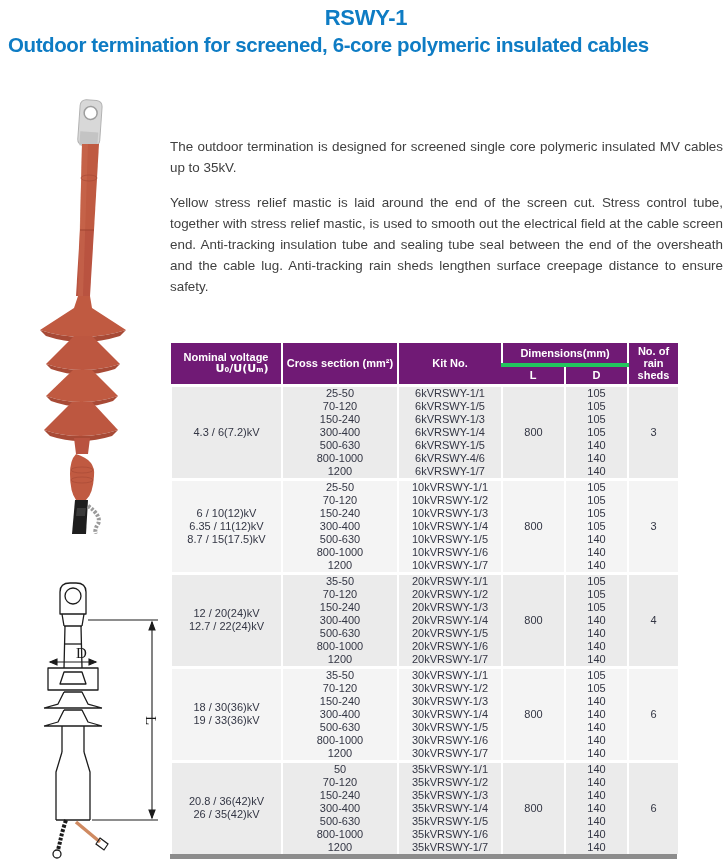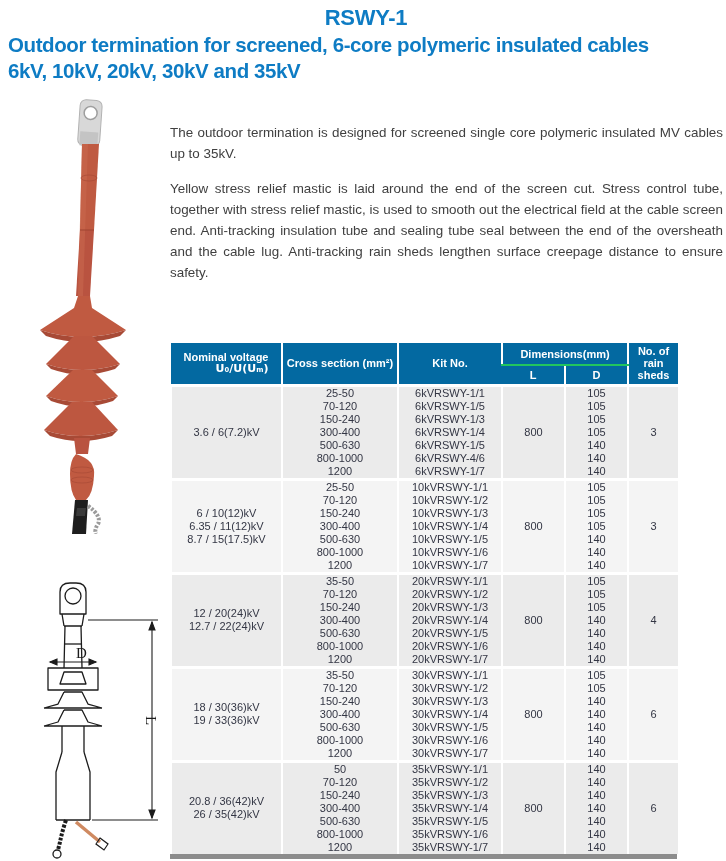--- a/index.html
+++ b/index.html
@@ -10,35 +10,35 @@
     -webkit-font-smoothing:antialiased;
   }
   .abs{position:absolute;}
 
   
   .title-block{left:8px;top:4px;width:716px;color:#0e7cc4;}
   .title-model{font-size:22px;font-weight:bold;line-height:28px;letter-spacing:-0.3px;margin:0;text-align:center;}
   .title-sub{font-size:20.5px;font-weight:bold;line-height:26px;letter-spacing:-0.4px;margin:0;}
 
   
-  .desc{left:170px;top:122px;width:553px;color:#404040;}
+  .desc{left:170px;top:136px;width:553px;color:#404040;}
   .desc p{font-size:13.4px;line-height:21px;text-align:justify;margin:0 0 14px 0;}
 
   
   .table-wrap{left:170px;top:343px;width:507px;}
   table.spec{border-collapse:collapse;table-layout:fixed;width:507px;}
   table.spec th{
-    background:#0369a1;color:#ffffff;font-weight:bold;font-size:11px;
+    background:#701a75;color:#ffffff;font-weight:bold;font-size:11px;
     line-height:12px;padding:0;text-align:center;vertical-align:middle;
     border-left:2px solid #ffffff;
   }
   table.spec th:first-child{border-left:none;}
   table.spec thead tr.hr1{height:22px;}
   table.spec thead tr.hr2{height:20px;}
-  th.th-dims{border-bottom:2px solid #22c55e;}
+  th.th-dims{border-bottom:4px solid #22c55e;}
   th .sub{font-family:"DejaVu Sans","Liberation Sans",sans-serif;margin-left:32px;}
   th .l2{display:block;}
   table.spec td{
     font-size:11px;height:13px;line-height:13px;padding:0;
     text-align:center;vertical-align:middle;color:#333644;
     border-left:2px solid #ffffff;
   }
   tbody.grp{border-top:3px solid #ffffff;}
   tbody.g-odd td{background:#ebebeb;}
   tbody.g-even td{background:#f4f4f4;}
@@ -48,21 +48,20 @@
   
   .photo{left:28px;top:98px;}
   .diagram{left:18px;top:580px;}
 </style>
 </head>
 <body>
 
 <div class="abs title-block">
   <h1 class="title-model">RSWY-1</h1>
   <h2 class="title-sub">Outdoor termination for screened, 6-core polymeric insulated cables</h2>
-  <h2 class="title-sub">6kV, 10kV, 20kV, 30kV and 35kV</h2>
 </div>
 
 <svg class="abs photo" width="134" height="436" viewBox="0 0 134 436">
 
   <g transform="rotate(4 62 24)">
     <rect x="51" y="2" width="22" height="46" rx="6" fill="#d8d8d8" stroke="#b2b2b2" stroke-width="1"></rect>
     <circle cx="62" cy="15" r="6.5" fill="#ffffff" stroke="#9e9e9e" stroke-width="1.5"></circle>
     <rect x="53" y="34" width="18" height="14" fill="#c4c4c4"></rect>
   </g>
 
@@ -170,21 +169,21 @@
           <span class="l2">rain sheds</span>
         </th>
       </tr>
       <tr class="hr2">
         <th>L</th>
         <th>D</th>
       </tr>
     </thead>
   <tbody class="grp g-odd">
         <tr>
-          <td rowspan="7" class="voltage-cell">3.6 / 6(7.2)kV</td>
+          <td rowspan="7" class="voltage-cell">4.3 / 6(7.2)kV</td>
           <td>25-50</td>
           <td>6kVRSWY-1/1</td>
           <td rowspan="7">800</td>
           <td>105</td>
           <td rowspan="7">3</td>
         </tr>
         <tr>
           <td>70-120</td>
           <td>6kVRSWY-1/5</td>
           <td>105</td>

